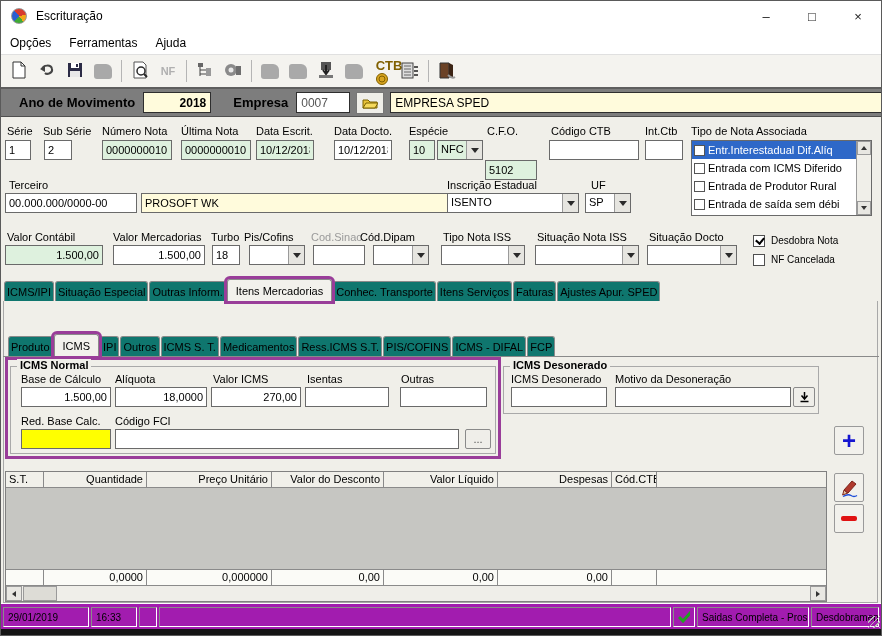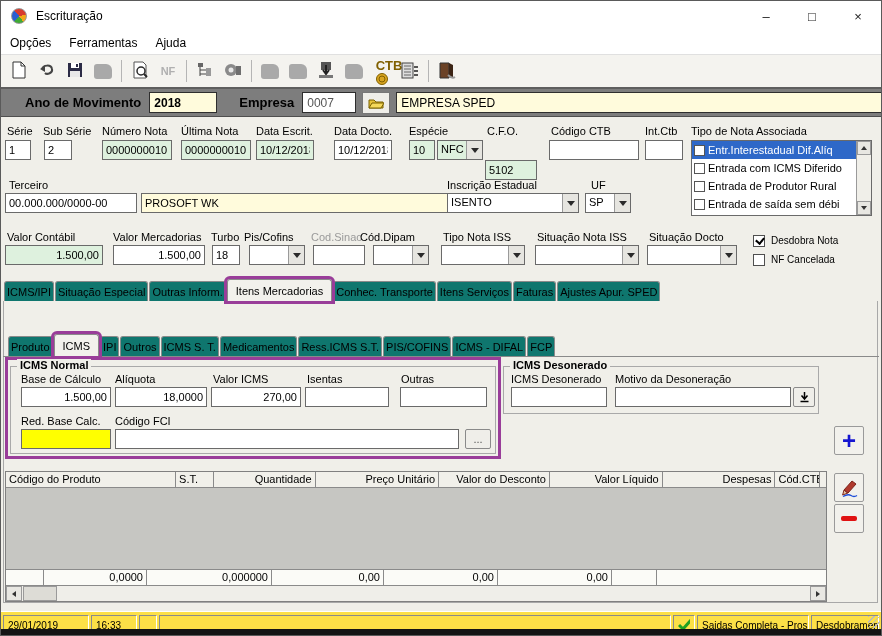--- a/index.html
+++ b/index.html
@@ -75,21 +75,21 @@
   .gtotal .gcell { background:#fbfbf7; border-top:1px solid #8a8a8a; }
   .gbody { height:81px; background:#c6c6c2; }
   .c1{width:172px;} .c2{width:38px;} .c3{width:103px;text-align:right;} .c4{width:125px;text-align:right;}
   .c5{width:112px;text-align:right;} .c6{width:114px;text-align:right;} .c7{width:114px;text-align:right;} .c8{width:45px;} .c9{flex:1;border-right:none;}
   .hscroll { height:16px; background:#efeee9; border-top:1px solid #8a8a8a; display:flex; }
   .hbtn { width:16px; background:#e8e7e2; border:1px solid #9a9a9a; display:flex; align-items:center; justify-content:center; }
   .tri-l { width:0;height:0;border-top:3px solid transparent;border-bottom:3px solid transparent;border-right:4px solid #333; }
   .tri-r { width:0;height:0;border-top:3px solid transparent;border-bottom:3px solid transparent;border-left:4px solid #333; }
   .hthumb { width:34px; background:#dddcd6; border:1px solid #9a9a9a; margin-left:1px; }
   
-  .statusbar { position:absolute; left:0; right:0; bottom:6px; height:18px; background:#fde047; border-top:1px solid #fff; }
+  .statusbar { position:absolute; left:0; right:0; bottom:6px; height:26px; background:#a21caf; border-top:1px solid #fff; }
   .spanel { position:absolute; top:3px; height:20px; border:1px solid; border-color:#8b8b8b #fff #fff #8b8b8b; font-size:10px; display:flex; align-items:center; padding:0 4px; white-space:nowrap; overflow:hidden; }
   .grip { position:absolute; right:1px; bottom:1px; width:12px; height:12px;
     background:repeating-linear-gradient(135deg,#bbb 0 1px,transparent 1px 4px); }
   .bottom-strip { position:absolute; left:0; right:0; bottom:0; height:6px; background:#141414; }
 </style>
 </head>
 <body>
 
 <div class="win">
 
@@ -197,22 +197,22 @@
     <div class="tbtn">
         <span><svg width="18" height="17">
             <path d="M2 1 h9 v15 h-9 z" fill="#6b4226" stroke="#333"></path>
             <path d="M11 1 l4 2 v13 l-4 -1 z" fill="#3c2415"></path>
             <path d="M10 13 q4 4 7 2" stroke="#999" stroke-width="2" fill="none"></path>
           </svg></span>
       </div>
   </div>
 
   <div class="band">
-    <span class="band-label" style="margin-left:24px">Ano de Movimento</span>
-    <input class="band-field cream" style="width: 68px; margin-left: 8px; font-weight: bold; text-align: left;" value="2018">
+    <span class="band-label" style="margin-left:18px">Ano de Movimento</span>
+    <input class="band-field cream" style="width: 68px; margin-left: 8px; font-weight: bold; text-align: right;" value="2018">
     <span class="band-label" style="margin-left:22px">Empresa</span>
     <input class="band-field" style="width: 54px; margin-left: 8px; color: rgb(85, 85, 85);" value="0007">
     <span style="width:28px;height:22px;margin-left:6px;background:#efeee9;border:1px solid #777;display:flex;align-items:center;justify-content:center">
         <svg width="16" height="12">
           <path d="M1 3 h5 l2 2 h7 v6 h-14 z" fill="#e8c23a" stroke="#7a6200"></path>
           <path d="M1 11 l3 -5 h12 l-3 5 z" fill="#f5d95c" stroke="#7a6200"></path>
         </svg>
       </span>
     <input class="band-field cream" style="flex: 1 1 0%; margin-left: 6px; margin-right: 0px; border-right: none;" value="EMPRESA SPED">
   </div>
@@ -411,21 +411,20 @@
         <path d="M5 12 L3.6 17 L8.6 15.2 Z" fill="#e8c39e" stroke="#7d241c"></path>
         <path d="M4 18.5 Q9 15.5 12 17.5 T 18 17.5" stroke="#1f4fd8" fill="none" stroke-width="1.4"></path>
       </svg>
   </div>
   <div class="sidebtn" style="left:833px;top:503px">
       <span class="minus-bar"></span>
     </div>
 
   <div class="grid">
     <div class="grow ghead">
-      <div class="gcell c1">Código do Produto</div>
       <div class="gcell c2">S.T.</div>
       <div class="gcell c3">Quantidade</div>
       <div class="gcell c4">Preço Unitário</div>
       <div class="gcell c5">Valor do Desconto</div>
       <div class="gcell c6">Valor Líquido</div>
       <div class="gcell c7">Despesas</div>
       <div class="gcell c8">Cód.CTB</div>
       <div class="gcell c9"></div>
     </div>
     <div class="gbody"></div>

